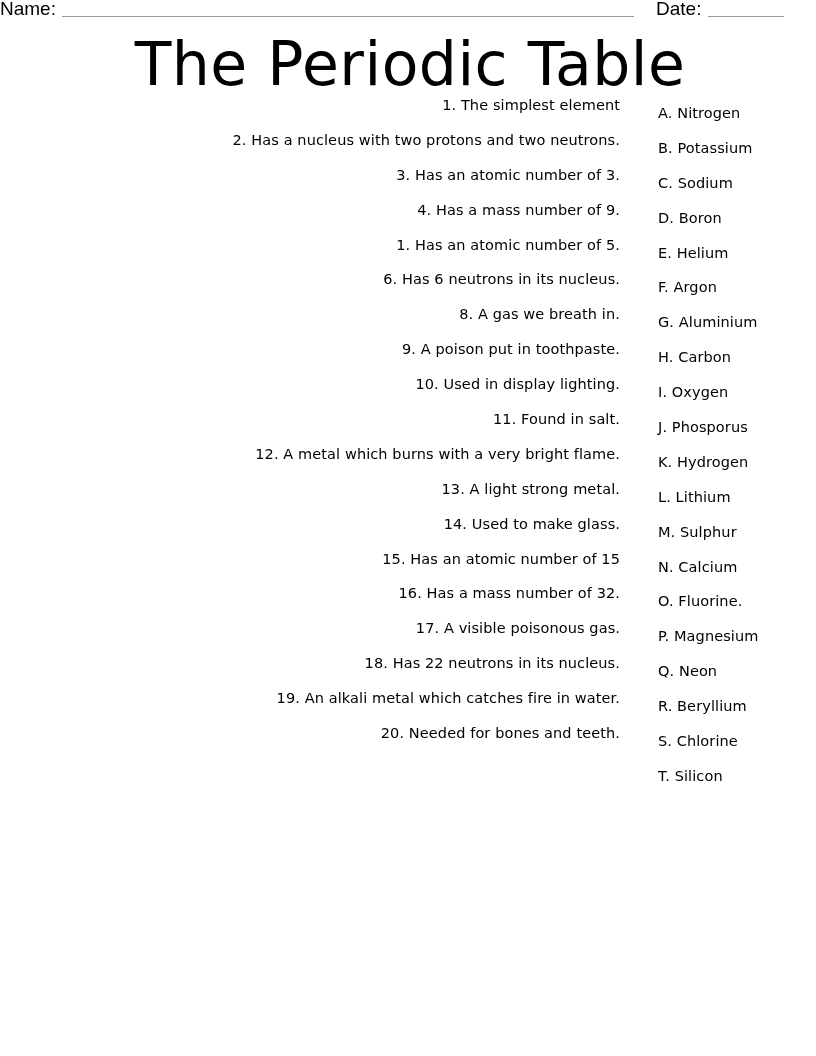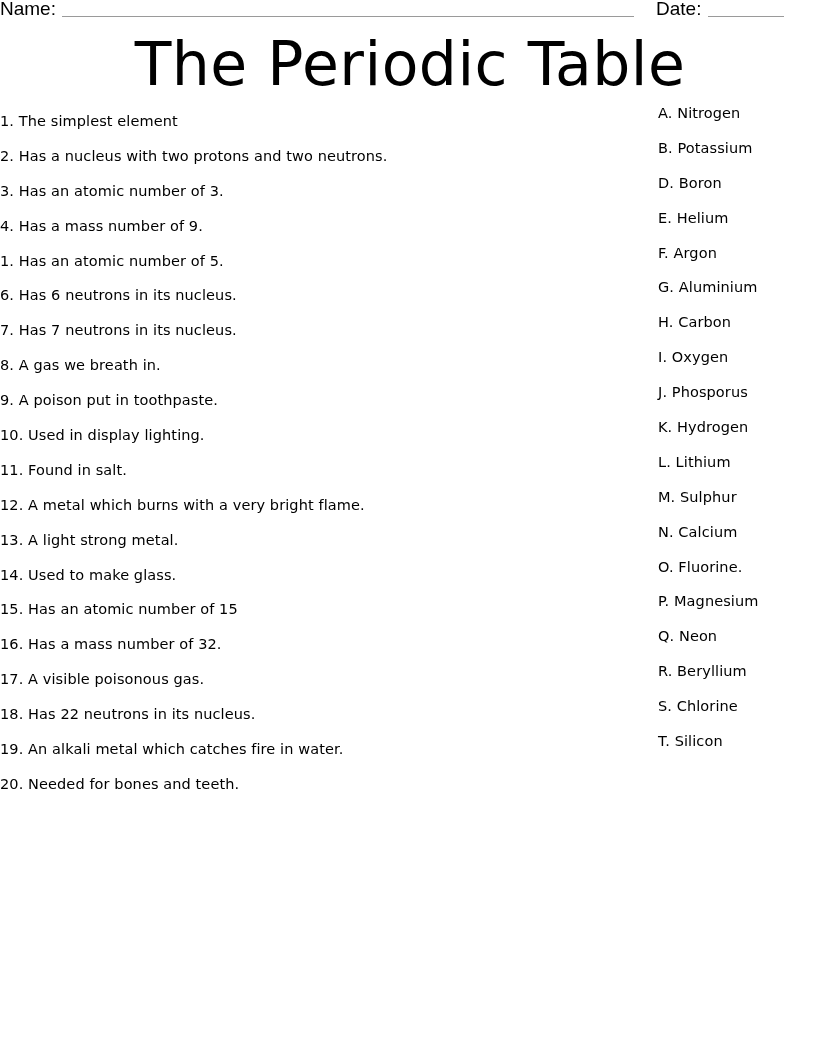--- a/index.html
+++ b/index.html
@@ -59,26 +59,27 @@
       text-align: center;
       font-family: "DejaVu Sans", sans-serif;
       font-size: 60px;
       line-height: 68px;
       letter-spacing: 0.5px;
       margin: 2px;
       font-weight: normal;
     }
     .clues {
       position: absolute;
-      top: 112px;
+      top: 96px;
       left: 0;
       width: 620px;
       margin: 0;
       padding: 0;
       list-style: none;
+      text-align: right;
     }
     .answers {
       position: absolute;
       top: 104px;
       left: 658px;
       width: 158px;
       margin: 0;
       padding: 0;
       list-style: none;
     }
@@ -102,39 +103,39 @@
 
 <h1 class="title">The Periodic Table</h1>
 
 <ul class="clues">
   <li>1. The simplest element</li>
   <li>2. Has a nucleus with two protons and two neutrons.</li>
   <li>3. Has an atomic number of 3.</li>
   <li>4. Has a mass number of 9.</li>
   <li>1. Has an atomic number of 5.</li>
   <li>6. Has 6 neutrons in its nucleus.</li>
-  <li>7. Has 7 neutrons in its nucleus.</li>
   <li>8. A gas we breath in.</li>
   <li>9. A poison put in toothpaste.</li>
   <li>10. Used in display lighting.</li>
   <li>11. Found in salt.</li>
   <li>12. A metal which burns with a very bright flame.</li>
   <li>13. A light strong metal.</li>
   <li>14. Used to make glass.</li>
   <li>15. Has an atomic number of 15</li>
   <li>16. Has a mass number of 32.</li>
   <li>17. A visible poisonous gas.</li>
   <li>18. Has 22 neutrons in its nucleus.</li>
   <li>19. An alkali metal which catches fire in water.</li>
   <li>20. Needed for bones and teeth.</li>
 </ul>
 
 <ul class="answers">
   <li>A. Nitrogen</li>
   <li>B. Potassium</li>
+  <li>C. Sodium</li>
   <li>D. Boron</li>
   <li>E. Helium</li>
   <li>F. Argon</li>
   <li>G. Aluminium</li>
   <li>H. Carbon</li>
   <li>I. Oxygen</li>
   <li>J. Phosporus</li>
   <li>K. Hydrogen</li>
   <li>L. Lithium</li>
   <li>M. Sulphur</li>

